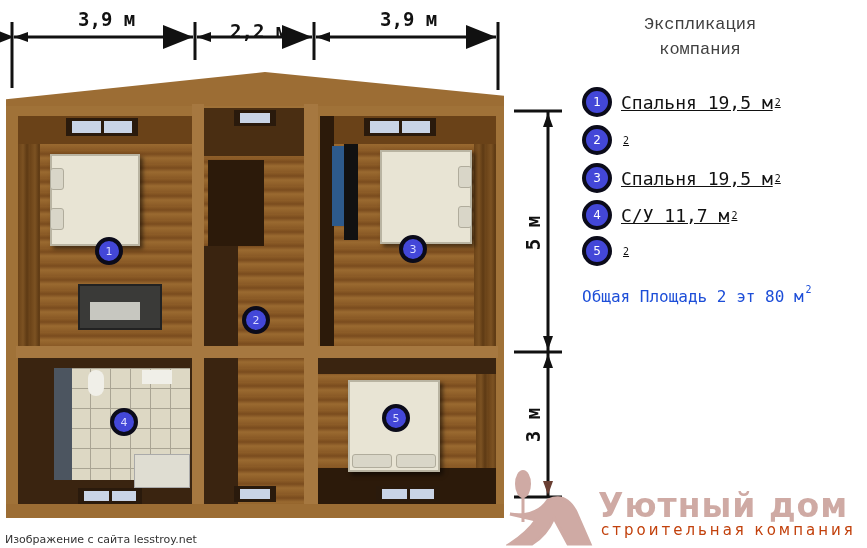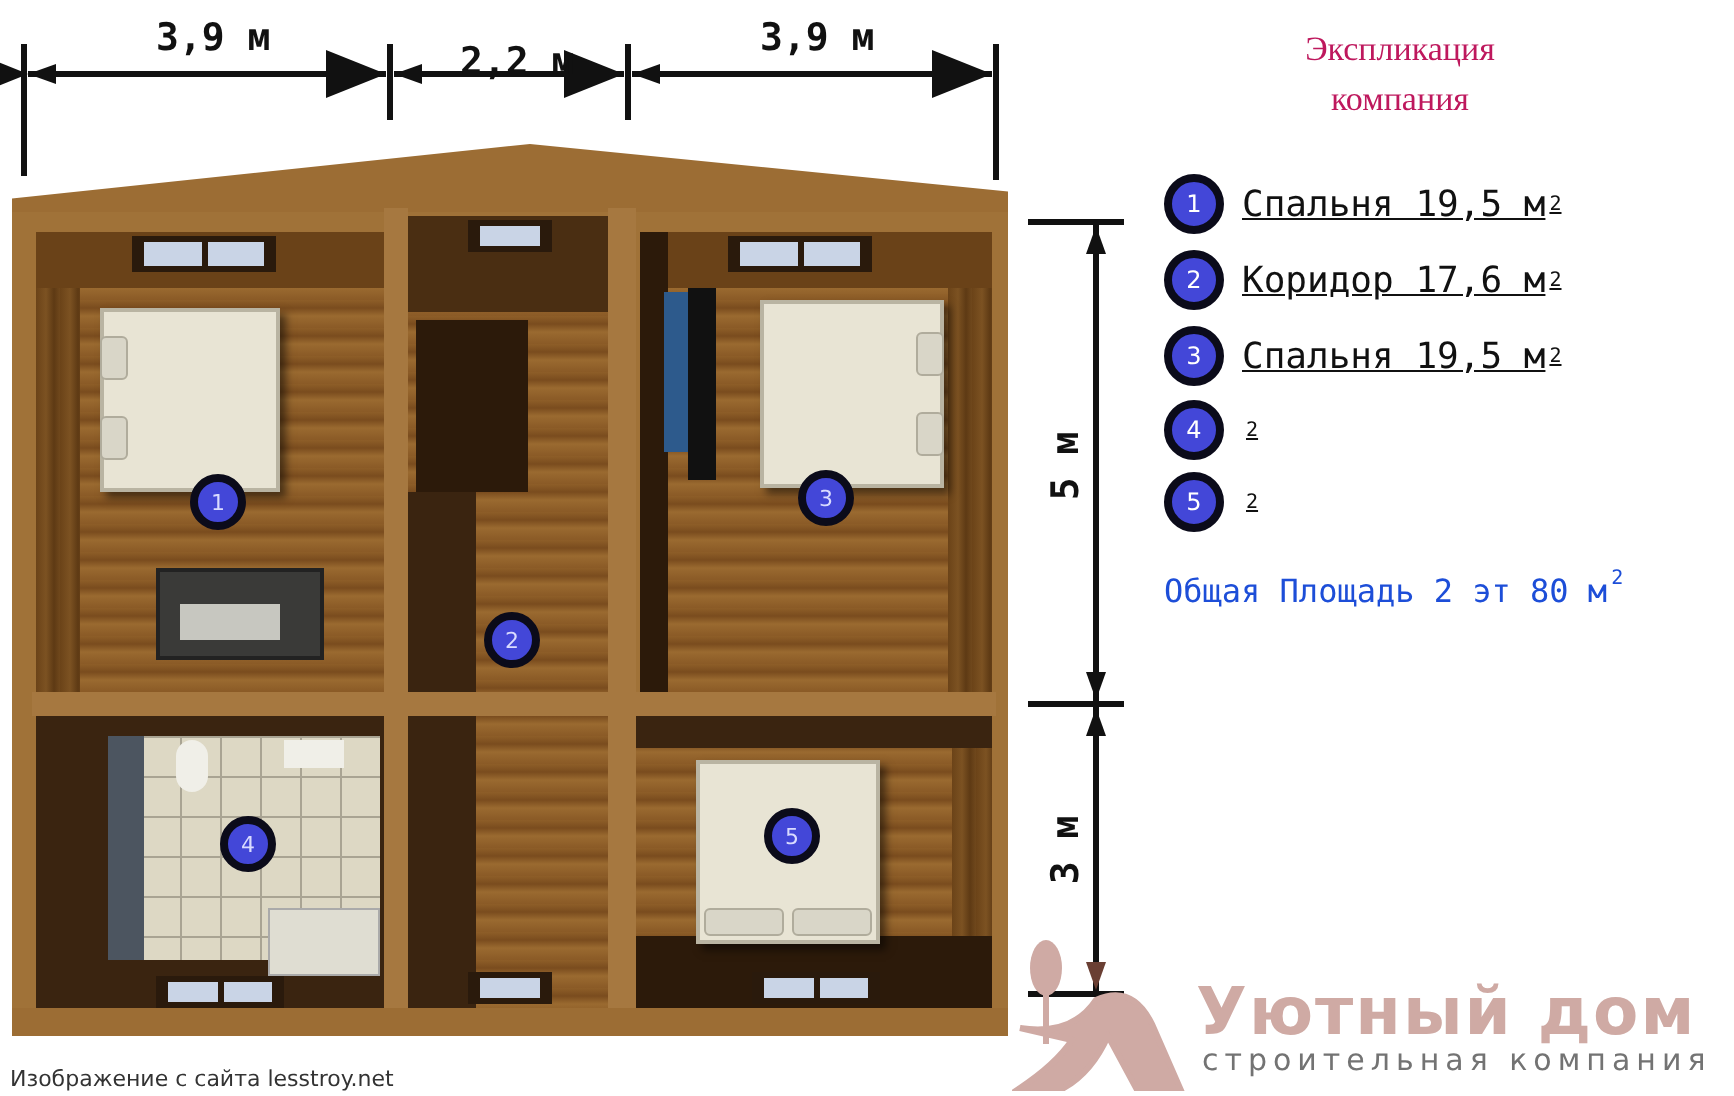--- a/index.html
+++ b/index.html
@@ -1,38 +1,38 @@
 <!DOCTYPE html>
 <html><head>
 <meta charset="utf-8">
 <style>
   * { box-sizing: border-box; margin: 0; padding: 0; }
   html, body { width: 867px; height: 548px; background: #ffffff; overflow: hidden; }
   body { position: relative; font-family: "DejaVu Sans Mono", monospace; color: #111; }
   .abs { position: absolute; }
   .dimtext { position: absolute; font-family: "DejaVu Sans Mono", monospace; font-weight: bold; font-size: 19px; color: #111; }
-  .legend-title { position: absolute; left: 600px; width: 200px; text-align: center; font-family: Liberation Serif, serif; font-size: 17px; line-height: 25px; color: #be185d; }
+  .legend-title { position: absolute; left: 600px; width: 200px; text-align: center; font-family: Liberation Mono, monospace; font-size: 17px; line-height: 25px; color: #404040; }
   .legend-item { position: absolute; left: 582px; display: flex; align-items: center; height: 30px; }
   .bullet { width: 30px; height: 30px; border-radius: 50%; background: #4347d8; border: 4px solid #0b0b1a; color: #fff; font-family: "DejaVu Sans", sans-serif; font-size: 12px; display: flex; align-items: center; justify-content: center; margin-right: 9px; }
   .legend-text { font-family: "DejaVu Sans Mono", monospace; font-size: 18px; color: #111; white-space: nowrap; text-decoration: underline; }
   .sup { font-size: 10px; vertical-align: 9px; margin-left: 2px; }
   .total { position: absolute; left: 582px; top: 284px; font-family: "DejaVu Sans Mono", monospace; font-size: 16px; color: #1d4ed8; white-space: nowrap; }
   .plan { position: absolute; left: 6px; top: 68px; width: 498px; height: 450px; }
   .wood { background: repeating-linear-gradient(0deg, #8a5a26 0px, #9a6a30 6px, #7a4c1e 10px, #8e5e28 14px); }
   .wood-v { background: repeating-linear-gradient(90deg, #6b4318 0px, #7c5222 5px, #5e3a14 9px, #70481c 12px); }
   .wall { background: #a07238; }
   .room { position: absolute; }
   .bed { position: absolute; background: #e8e4d4; border: 2px solid #b9b4a2; box-shadow: 3px 3px 4px rgba(0,0,0,0.5); }
   .pillow { position: absolute; background: #d9d6c8; border: 1px solid #b0ac9c; border-radius: 3px; }
   .num { position: absolute; width: 28px; height: 28px; border-radius: 50%; background: #4347d8; border: 4px solid #0b0b1a; color: #d9dbff; font-family: "DejaVu Sans", sans-serif; font-size: 11px; display: flex; align-items: center; justify-content: center; }
   .win { position: absolute; background: #2a1a0c; display: flex; gap: 3px; padding: 3px 6px; }
   .pane { flex: 1; background: #c9d4e6; }
   .tiles { background-color: #ddd8c4; background-image: linear-gradient(#a9a493 1px, transparent 1px), linear-gradient(90deg, #a9a493 1px, transparent 1px); background-size: 20px 20px; }
   .logo-big { position: absolute; left: 598px; top: 486px; font-family: "DejaVu Sans", sans-serif; font-weight: bold; font-size: 33px; color: #cfaaa4; letter-spacing: 1px; white-space: nowrap; }
-  .logo-small { position: absolute; left: 601px; top: 521px; font-family: "DejaVu Sans", sans-serif; font-size: 15px; color: #737373; letter-spacing: 3px; white-space: nowrap; }
+  .logo-small { position: absolute; left: 601px; top: 521px; font-family: "DejaVu Sans", sans-serif; font-size: 15px; color: #c2410c; letter-spacing: 3px; white-space: nowrap; }
   .credit { position: absolute; left: 5px; top: 533px; font-family: "DejaVu Sans", sans-serif; font-size: 11px; color: #333; white-space: nowrap; text-align: right; }
 </style>
 </head>
 <body>
 
 <svg class="abs" style="left:0;top:0" width="867" height="548">
   <defs>
     <marker id="arr" markerWidth="10" markerHeight="8" refX="10" refY="4" orient="auto">
       <path d="M0,0 L10,4 L0,8 Z" fill="#111"></path>
     </marker>
@@ -156,30 +156,30 @@
 <div class="legend-title" style="top:12px">Экспликация</div>
 <div class="legend-title" style="top:37px">компания</div>
 
 <div class="legend-item" style="top:87px">
   <div class="bullet">1</div>
   <span class="legend-text">Спальня 19,5 м</span>
     <span class="legend-text sup">2</span>
 </div>
 <div class="legend-item" style="top:125px">
   <div class="bullet">2</div>
-  <span class="legend-text">Коридор 17,6 м</span>
     <span class="legend-text sup">2</span>
 </div>
 <div class="legend-item" style="top:163px">
   <div class="bullet">3</div>
   <span class="legend-text">Спальня 19,5 м</span>
     <span class="legend-text sup">2</span>
 </div>
 <div class="legend-item" style="top:200px">
   <div class="bullet">4</div>
+  <span class="legend-text">С/У 11,7 м</span>
     <span class="legend-text sup">2</span>
 </div>
 <div class="legend-item" style="top:236px">
   <div class="bullet">5</div>
     <span class="legend-text sup">2</span>
 </div>
 <div class="total">
   <span>Общая Площадь 2 эт 80 м</span><span class="sup">2</span>
 </div>
 

